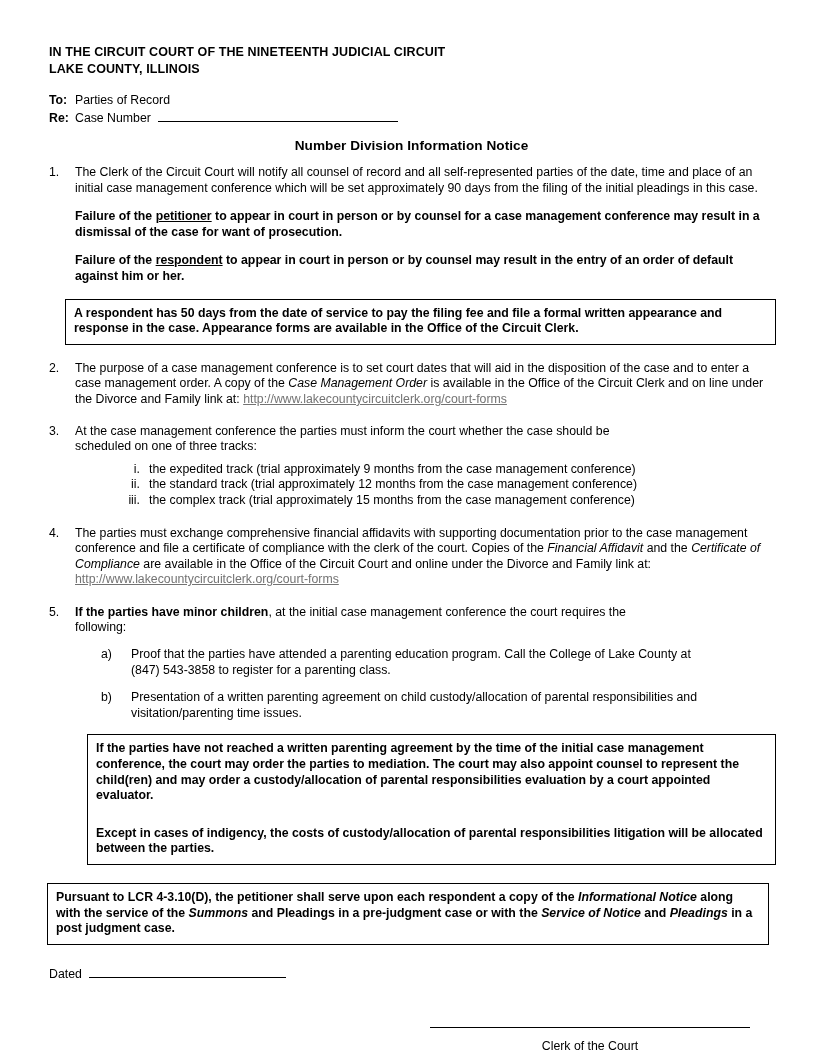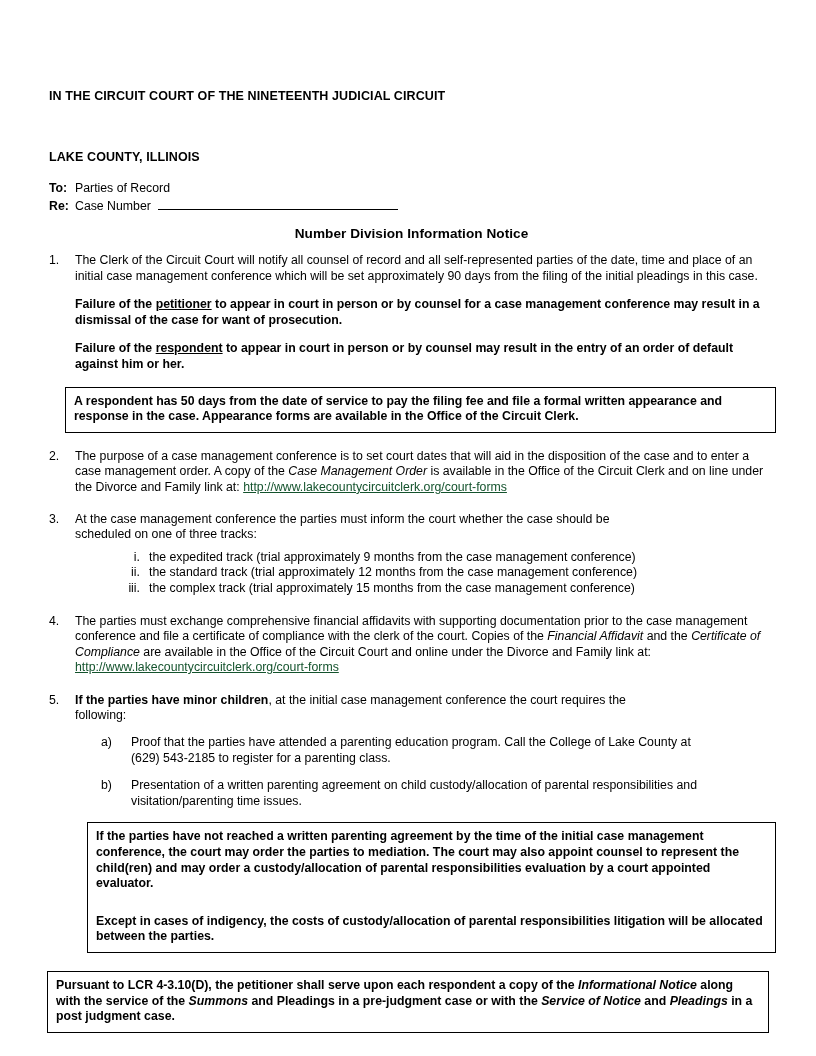--- a/index.html
+++ b/index.html
@@ -25,21 +25,21 @@
   }
 
   
   .court-header {
     font-size: 12.5px;
     font-weight: bold;
     line-height: 16.5px;
     letter-spacing: 0.1px;
     margin: 0 0 0 2px;
   }
-  .court-header .line { display: block; white-space: nowrap; margin-top: 44px; }
+  .court-header .line { display: block; white-space: nowrap; }
 
   .addr-block {
     margin: 15px 0 0 2px;
     font-size: 12.3px;
     line-height: 16.5px;
   }
   .addr-row {
     display: flex;
     align-items: baseline;
     white-space: nowrap;
@@ -87,21 +87,21 @@
     font-size: 12.3px;
     line-height: 15.6px;
   }
   .item-body p { margin: 0; }
   .item-body p + p { margin-top: 13px; }
 
   b, .b { font-weight: bold; }
   i, .i { font-style: italic; }
   u, .u { text-decoration: underline; }
   .link {
-    color: #14532d;
+    color: #737373;
   }
 
   
   .romanlist {
     margin: 7px 0 0 0;
     padding-left: 76px;
     font-size: 12.3px;
     line-height: 15.6px;
   }
   .roman-row { display: flex; }
@@ -266,21 +266,21 @@
     </div>
 
     <div class="item" style="margin-top:17px">
       <div class="item-num">5.</div>
       <div class="item-body">
         <p style="max-width:600px"><b>If the parties have minor children</b><span>, at the initial case management conference the court requires the following:</span></p>
 
         <div class="letterlist">
           <div class="letter-row">
             <span class="letter-mark">a)</span>
-            <span class="letter-text" style="max-width:570px">Proof that the parties have attended a parenting education program.  Call the College of Lake County at (629) 543-2185 to register for a parenting class.</span>
+            <span class="letter-text" style="max-width:570px">Proof that the parties have attended a parenting education program.  Call the College of Lake County at (847) 543-3858 to register for a parenting class.</span>
           </div>
           <div class="letter-row">
             <span class="letter-mark">b)</span>
             <span class="letter-text">Presentation of a written parenting agreement on child custody/allocation of parental responsibilities and visitation/parenting time issues.</span>
           </div>
         </div>
       </div>
     </div>
 
   </div>

